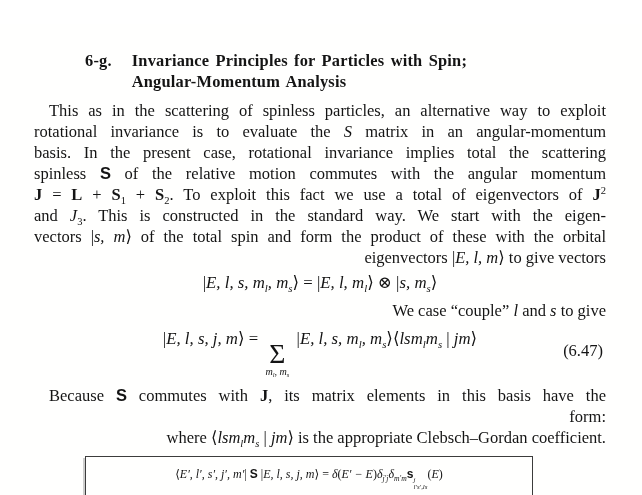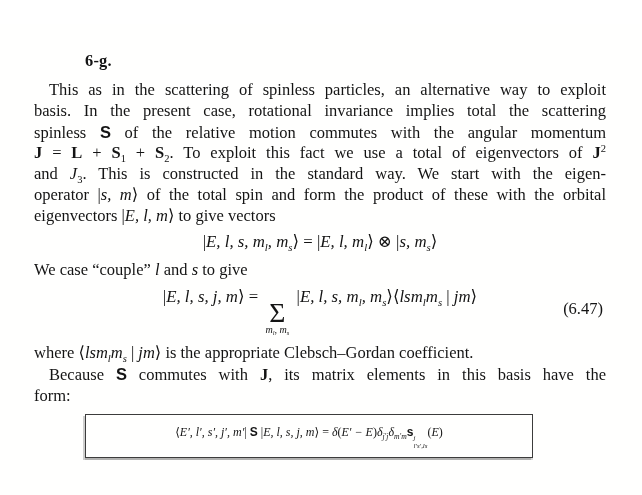--- a/index.html
+++ b/index.html
@@ -16,21 +16,21 @@
     position:absolute;left:34px;top:26px;width:572px;
   }
   .heading{
     display:flex;gap:20px;
     font-weight:bold;font-size:16.4px;line-height:21px;
     margin-left:51px;margin-bottom:9px;
     letter-spacing:0.2px;word-spacing:2px;
   }
   .h-num{white-space:nowrap;}
   .line{
-    font-size:16.5px;line-height:20.8px;width:100%;
+    font-size:16.5px;line-height:20.8px;width:100%;text-align:right;
   }
   .just{text-align:justify;text-align-last:justify;}
   .ind{text-indent:15px;}
   .eq-row{
     position:relative;text-align:center;
     font-size:16.8px;line-height:24px;
   }
   .eq-row-1{margin:3px 0 6px;}
   .eq-row-647{margin:2px 0 7px;line-height:30px;}
   .eq-num{
@@ -58,55 +58,60 @@
   .s-scripts{display:inline-flex;flex-direction:column;align-items:flex-start;font-size:58%;line-height:1.08;vertical-align:-0.62em;font-style:italic;}
 </style>
 </head>
 <body>
 
 <div class="page">
   <div class="content">
 
     <div class="heading">
       <span class="h-num">6-g.</span>
+      <span class="h-titles">
+        <div>Invariance Principles for Particles with Spin;</div>
+        <div>Angular-Momentum Analysis</div>
+      </span>
     </div>
 
     <div>
         <div class="line just ind"><span>This as in the scattering of spinless particles, an alternative way to exploit</span></div>
+        <div class="line just"><span>rotational invariance is to evaluate the </span><span class="s-i">S</span><span> matrix in an angular-momentum</span></div>
         <div class="line just"><span>basis. In the present case, rotational invariance implies total the scattering</span></div>
         <div class="line just"><span>spinless </span><span class="s-sans">S</span><span> of the relative motion commutes with the angular momentum</span></div>
         <div class="line just"><span class="s-b">J</span><span> = </span><span class="s-b">L</span><span> + </span><span class="s-b">S</span><span class="s-sub">1</span><span> + </span><span class="s-b">S</span><span class="s-sub">2</span><span>. To exploit this fact we use a total of eigenvectors of </span><span class="s-b">J</span><span class="s-sup">2</span></div>
         <div class="line just"><span>and </span><span class="s-i">J</span><span class="s-sub">3</span><span>. This is constructed in the standard way. We start with the eigen-</span></div>
-        <div class="line just"><span>operator |</span><span class="s-i">s, m</span><span>⟩ of the total spin and form the product of these with the orbital</span></div>
+        <div class="line just"><span>vectors |</span><span class="s-i">s, m</span><span>⟩ of the total spin and form the product of these with the orbital</span></div>
         <div class="line"><span>eigenvectors |</span><span class="s-i">E, l, m</span><span>⟩ to give vectors</span></div>
       </div>
 
     <div class="eq-row eq-row-1">
       <span><span>|</span><span class="s-i">E, l, s, m</span><span class="s-sub s-i">l</span><span class="s-i">, </span><span class="s-i">m</span><span class="s-sub s-i">s</span><span>⟩ = |</span><span class="s-i">E, l, m</span><span class="s-sub s-i">l</span><span>⟩ ⊗ |</span><span class="s-i">s, m</span><span class="s-sub s-i">s</span><span>⟩</span></span>
     </div>
 
     <div>
         <div class="line"><span>We case “couple” </span><span class="s-i">l</span><span> and </span><span class="s-i">s</span><span> to give</span></div>
       </div>
 
     <div class="eq-row eq-row-647">
       <span><span>|</span><span class="s-i">E, l, s, j, m</span><span>⟩ = </span><span class="s-vstack">
             <span class="s-sigma">Σ</span>
             <span class="s-limits"><span class="s-i">m</span><span class="s-sub s-i">l</span><span>, </span><span class="s-i">m</span><span class="s-sub s-i">s</span></span>
           </span><span> |</span><span class="s-i">E, l, s, m</span><span class="s-sub s-i">l</span><span class="s-i">, </span><span class="s-i">m</span><span class="s-sub s-i">s</span><span>⟩⟨</span><span class="s-i">lsm</span><span class="s-sub s-i">l</span><span class="s-i">m</span><span class="s-sub s-i">s</span><span> | </span><span class="s-i">jm</span><span>⟩</span></span>
       <span class="eq-num">(6.47)</span>
     </div>
 
     <div>
-        <div class="line"><span>where ⟨</span><span class="s-i">lsm</span><span class="s-sub s-i">l</span><span class="s-i">m</span><span class="s-sub s-i">s</span><span> | </span><span class="s-i">jm</span><span>⟩ is the appropriate Clebsch–Gordan coefficient.</span></div>
+        <div class="line just ind"><span>Because </span><span class="s-sans">S</span><span> commutes with </span><span class="s-b">J</span><span>, its matrix elements in this basis have the</span></div>
+        <div class="line"><span>form:</span></div>
       </div>
 
     <div>
-        <div class="line just ind"><span>Because </span><span class="s-sans">S</span><span> commutes with </span><span class="s-b">J</span><span>, its matrix elements in this basis have the</span></div>
-        <div class="line"><span>form:</span></div>
+        <div class="line"><span>where ⟨</span><span class="s-i">lsm</span><span class="s-sub s-i">l</span><span class="s-i">m</span><span class="s-sub s-i">s</span><span> | </span><span class="s-i">jm</span><span>⟩ is the appropriate Clebsch–Gordan coefficient.</span></div>
       </div>
 
     <div class="eq-box-wrap">
       <div class="eq-box">
         <span><span>⟨</span><span class="s-i">E′, l′, s′, j′, m′</span><span>| </span><span class="s-sans">S</span><span> |</span><span class="s-i">E, l, s, j, m</span><span>⟩ = </span><span class="s-i">δ</span><span>(</span><span class="s-i">E′ − E</span><span>)</span><span class="s-i">δ</span><span class="s-sub s-i">j′j</span><span class="s-i">δ</span><span class="s-sub s-i">m′m</span><span class="s-sans">s</span><span class="s-scripts">
               <span>j</span>
               <span>l′s′,ls</span>
             </span><span>(</span><span class="s-i">E</span><span>)</span></span>
       </div>
     </div>

